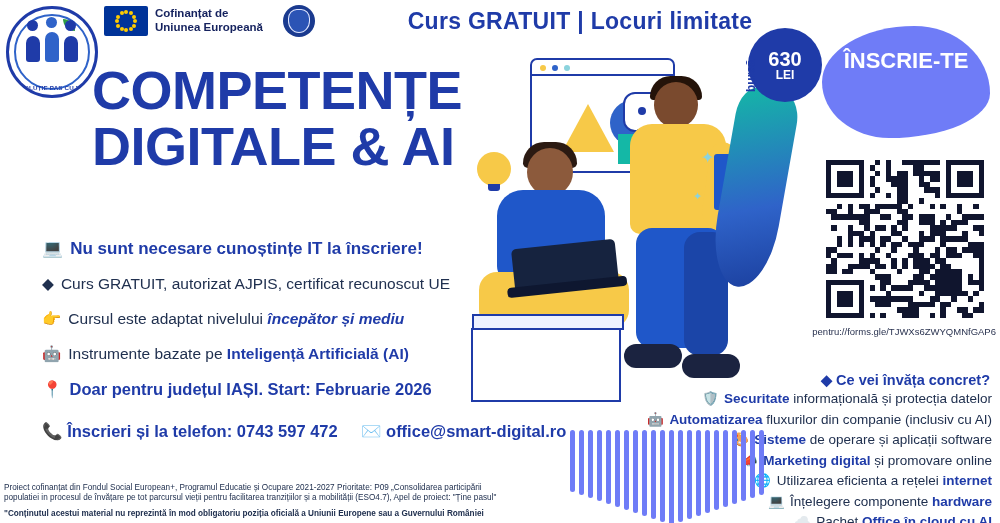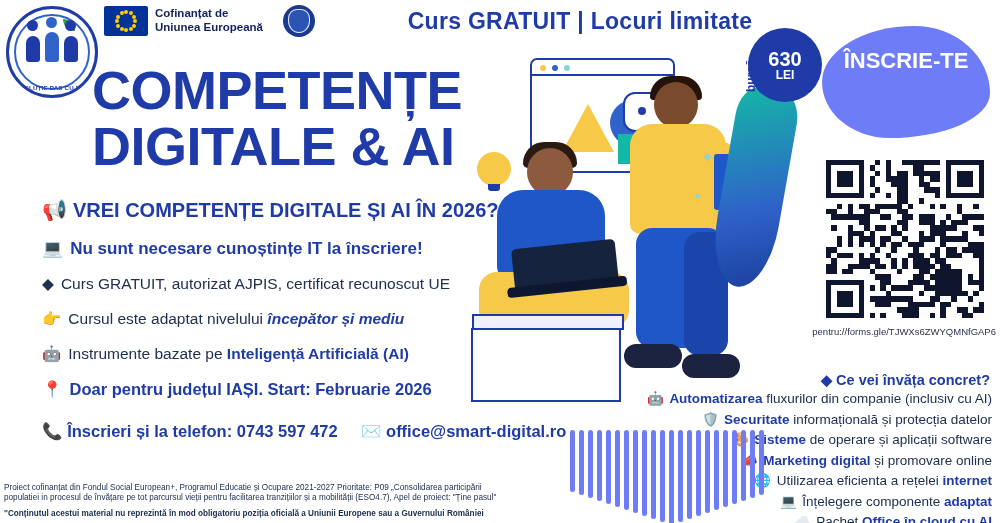--- a/index.html
+++ b/index.html
@@ -265,23 +265,20 @@
         <div class="h c"></div>
     </div>
     <div class="txt">EVOLUȚIE PAS CU PAS</div>
   </div>
 
   <div class="headline">
     <span>COMPETENȚE</span>
     <span class="l2">DIGITALE &amp; AI</span>
   </div>
 
-  <div class="question">
-    <span class="pin">📢</span><span>VREI COMPETENȚE DIGITALE ȘI AI ÎN 2026?</span>
-  </div>
 
   <div class="bullets">
     <div class="bullet big">
       <span class="ico">💻</span><span>Nu sunt necesare cunoștințe IT la înscriere!</span>
     </div>
     <div class="bullet">
       <span class="ico">◆</span><span>Curs GRATUIT, autorizat AJPIS, certificat recunoscut UE</span>
     </div>
     <div class="bullet">
       <span class="ico">👉</span><span>Cursul este adaptat nivelului </span><i><b>începător și mediu</b></i>
@@ -684,36 +681,36 @@
       <div class="cell" style="left: 108.966px; top: 108.966px; width: 27.2414px; height: 27.2414px;"></div>
     </div>
   <div class="qr-url">pentru://forms.gle/TJWXs6ZWYQMNfGAP6</div>
 
   <div class="learn-title">
     <span>◆</span>
     <span>Ce vei învăța concret?</span>
   </div>
   <div class="learn-list">
     <div class="learn-item">
+      <span class="ico">🛡️</span><b>Securitate</b><span> informațională și protecția datelor</span>
+    </div>
+    <div class="learn-item">
       <span class="ico">🤖</span><b>Automatizarea</b><span> fluxurilor din companie (inclusiv cu AI)</span>
-    </div>
-    <div class="learn-item">
-      <span class="ico">🛡️</span><b>Securitate</b><span> informațională și protecția datelor</span>
     </div>
     <div class="learn-item">
       <span class="ico">🎨</span><b>Sisteme</b><span> de operare și aplicații software</span>
     </div>
     <div class="learn-item">
       <span class="ico">📣</span><b>Marketing digital</b><span> și promovare online</span>
     </div>
     <div class="learn-item">
       <span class="ico">🌐</span><span>Utilizarea eficienta a rețelei </span><b>internet</b>
     </div>
     <div class="learn-item">
-      <span class="ico">💻</span><span>Înțelegere componente </span><b>adaptat</b>
+      <span class="ico">💻</span><span>Înțelegere componente </span><b>hardware</b>
     </div>
     <div class="learn-item">
       <span class="ico">☁️</span><span>Pachet </span><b>Office în cloud cu AI</b>
     </div>
   </div>
 
   <div class="stripes" id="stripes">
       <div class="s" style="left: 0px; height: 62px;"></div>
       <div class="s" style="left: 9px; height: 65px;"></div>
       <div class="s" style="left: 18px; height: 68px;"></div>

